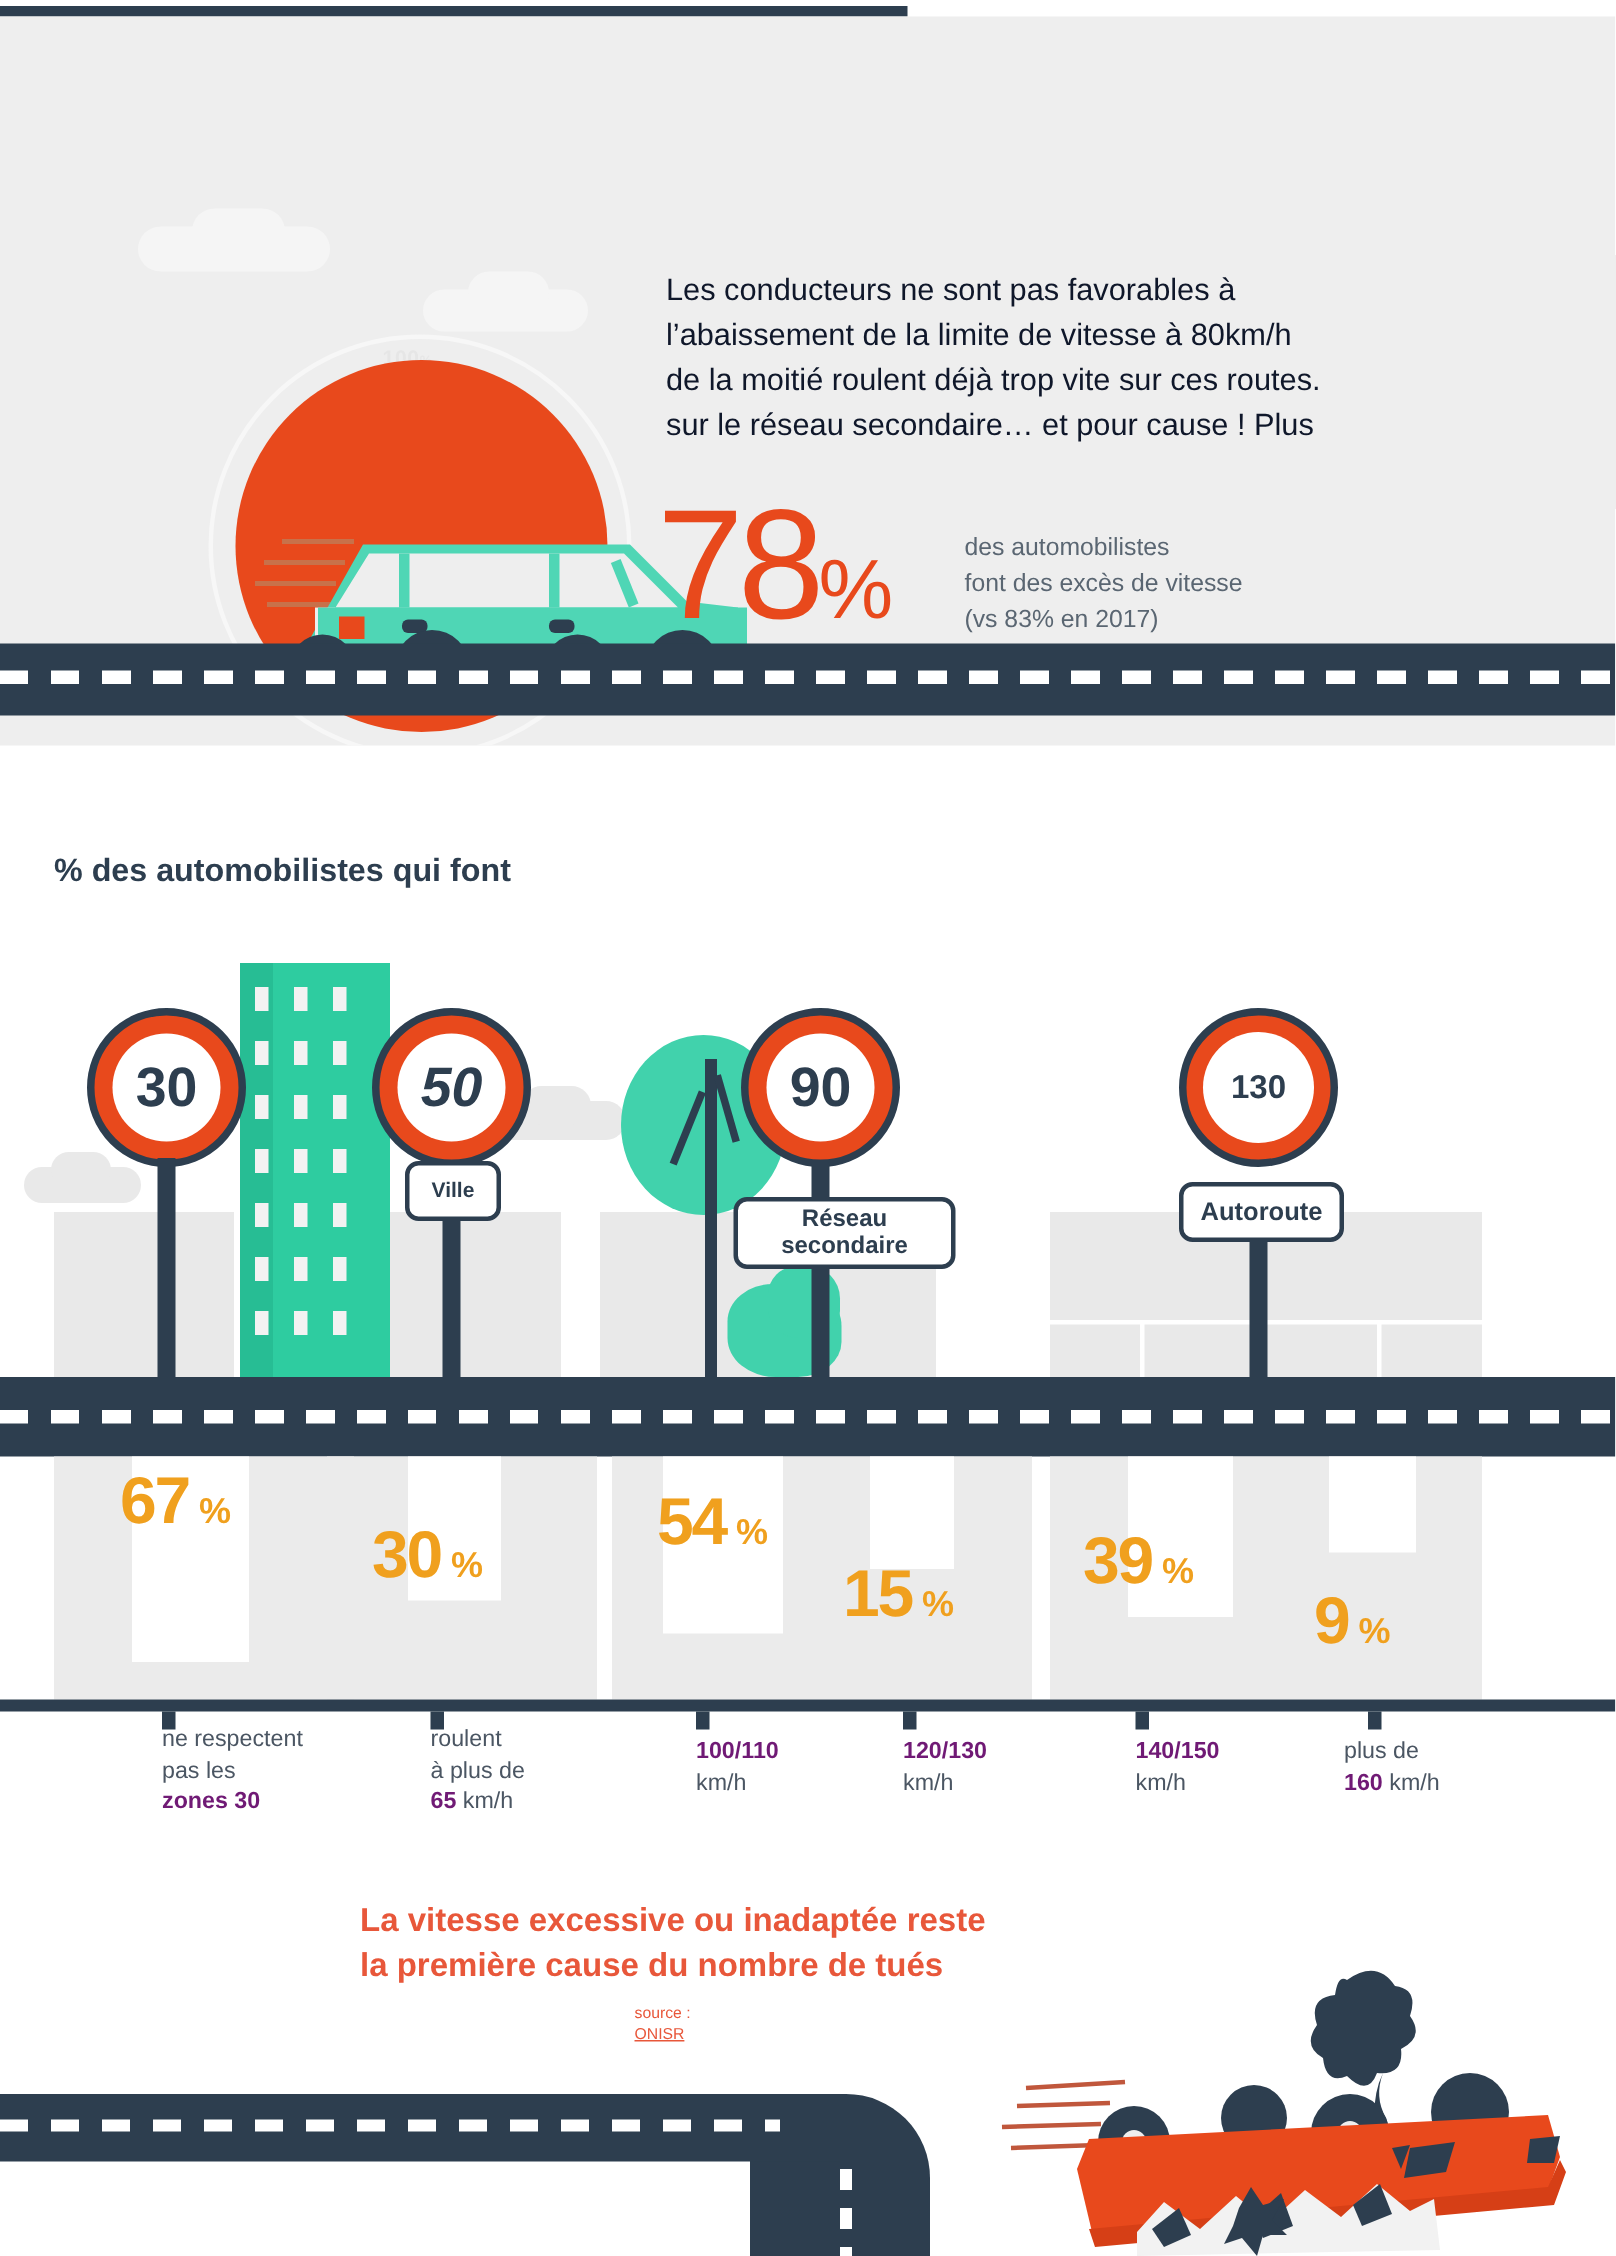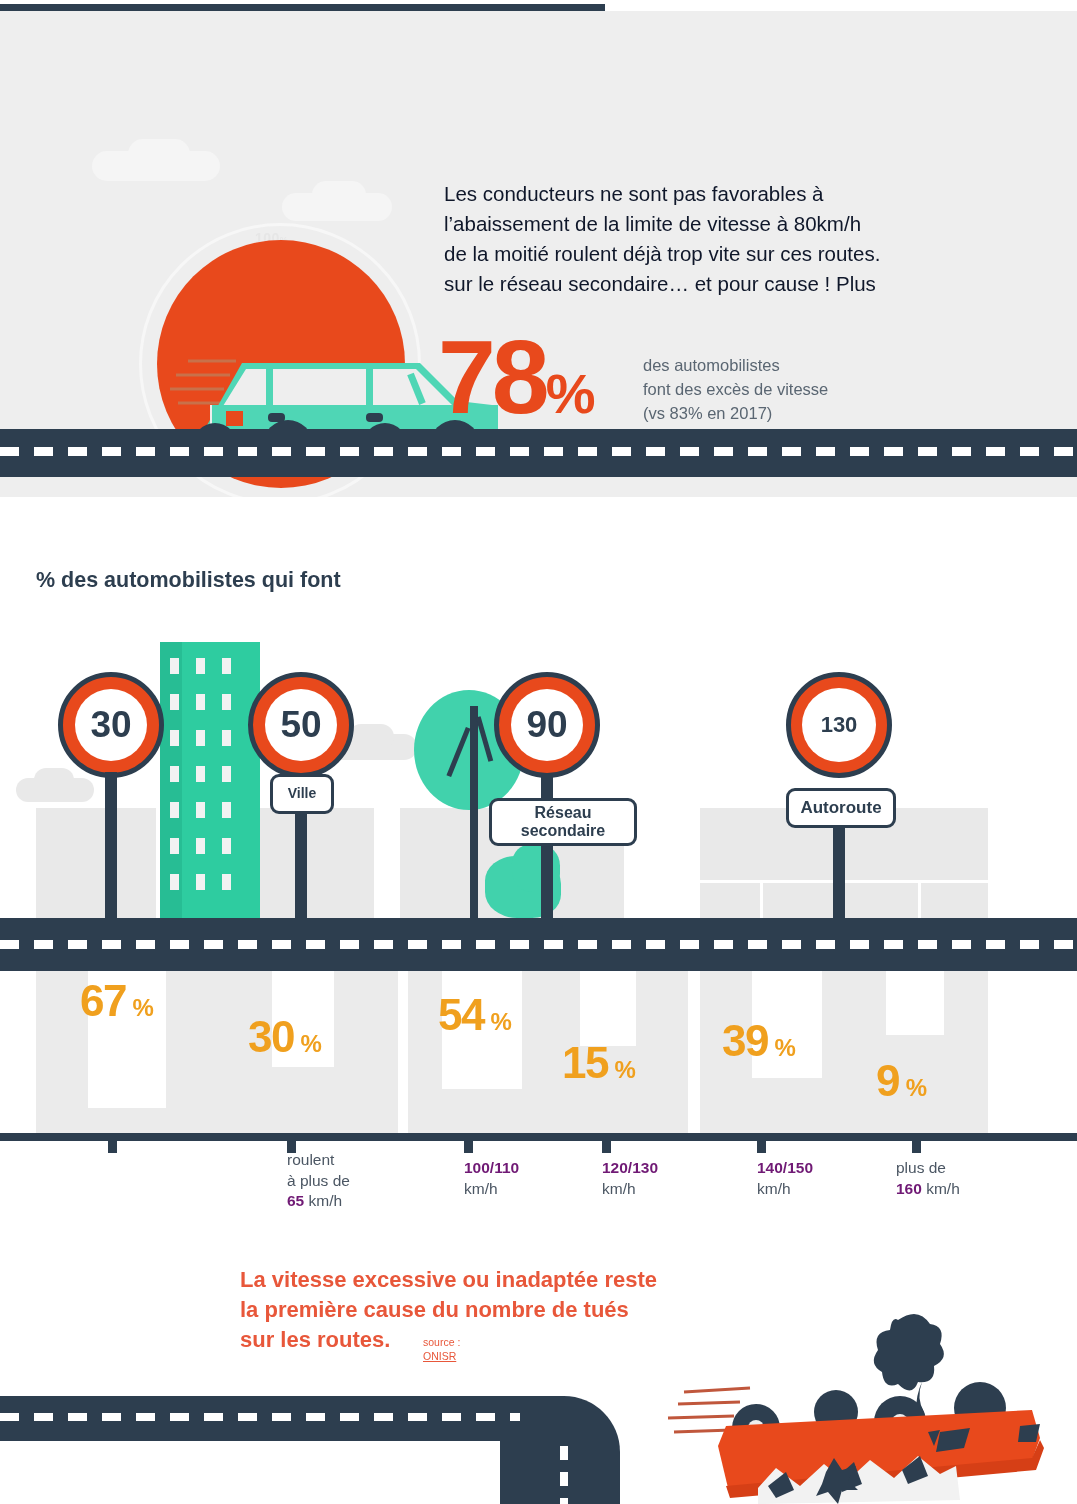--- a/index.html
+++ b/index.html
@@ -63,21 +63,21 @@
   }
 
   
   .cloud { position: absolute; background: #f5f5f5; border-radius: 40px; }
 
   
   .hero-car { position: absolute; left: 170px; top: 328px; width: 330px; height: 145px; }
 
   .pct-78 {
     position: absolute; left: 438px; top: 314px;
-    font-size: 104px; font-weight: bold; color: #e8491c;
+    font-size: 104px; font-weight: normal; color: #e8491c;
     letter-spacing: -4px; line-height: 1;
   }
   .pct-78 .sym { font-size: 56px; letter-spacing: -2px; }
   .pct-78-note {
     position: absolute; left: 643px; top: 342px;
     font-size: 16.5px; color: #5a6672; line-height: 1.46;
   }
 
   
   .hero-road {
@@ -327,21 +327,21 @@
 
     <div class="sign" style="left:58px; top:42px;">
       <div class="sign-disc" style="left:0; top:0; width:106px; height:106px;">
         <div class="inner" style="width:72px; height:72px; font-size:37px;">30</div>
       </div>
       <div class="post" style="left:47px; top:100px; height:186px;"></div>
       <div class="post-base" style="left:35px; top:272px;"></div>
     </div>
 
     <div class="sign" style="left:248px; top:42px;">
-      <div class="sign-disc" style="left:0; top:0; width:106px; height:106px;">
+      <div class="sign-disc" style="left:0; top:0; width:106px; height:106px;font-style:italic;">
         <div class="inner" style="width:72px; height:72px; font-size:37px;">50</div>
       </div>
       <div class="plaque" style="left:22px; top:102px; width:64px; height:40px; font-size:14px;">Ville</div>
       <div class="post" style="left:47px; top:138px; height:148px;"></div>
       <div class="post-base" style="left:35px; top:272px;"></div>
     </div>
 
     <div class="sign" style="left:494px; top:42px;">
       <div class="sign-disc" style="left:0; top:0; width:106px; height:106px;">
         <div class="inner" style="width:72px; height:72px; font-size:37px;">90</div>
@@ -400,20 +400,25 @@
   </div>
 
   <div class="axis"></div>
   <div class="tick" style="left:108px;"></div>
   <div class="tick" style="left:287px;"></div>
   <div class="tick" style="left:464px;"></div>
   <div class="tick" style="left:602px;"></div>
   <div class="tick" style="left:757px;"></div>
   <div class="tick" style="left:912px;"></div>
 
+  <div class="axlabel" style="left:108px; width:170px;">
+    <div>ne respectent</div>
+    <div>pas les</div>
+    <div><b>zones 30</b></div>
+  </div>
   <div class="axlabel" style="left:287px; width:160px;">
     <div>roulent</div>
     <div>à plus de</div>
     <div><b>65</b><span> km/h</span></div>
   </div>
   <div class="axlabel" style="left:464px; width:130px; top:1158px;">
     <div><b>100/110</b></div>
     <div>km/h</div>
   </div>
   <div class="axlabel" style="left:602px; width:130px; top:1158px;">
@@ -425,21 +430,20 @@
     <div>km/h</div>
   </div>
   <div class="axlabel" style="left:896px; width:140px; top:1158px;">
     <div>plus de</div>
     <div><b>160</b><span> km/h</span></div>
   </div>
 
   <div class="closing">
     <div>La vitesse excessive ou inadaptée reste</div>
     <div>la première cause du nombre de tués</div>
-    <div>sur les routes.</div>
   </div>
   <div class="source">
     <div>source :</div>
     <div class="u">ONISR</div>
   </div>
 
   <div class="bot-road">
     <div class="corner"></div>
     <div class="horz"></div>
     <div class="hdash"></div>

